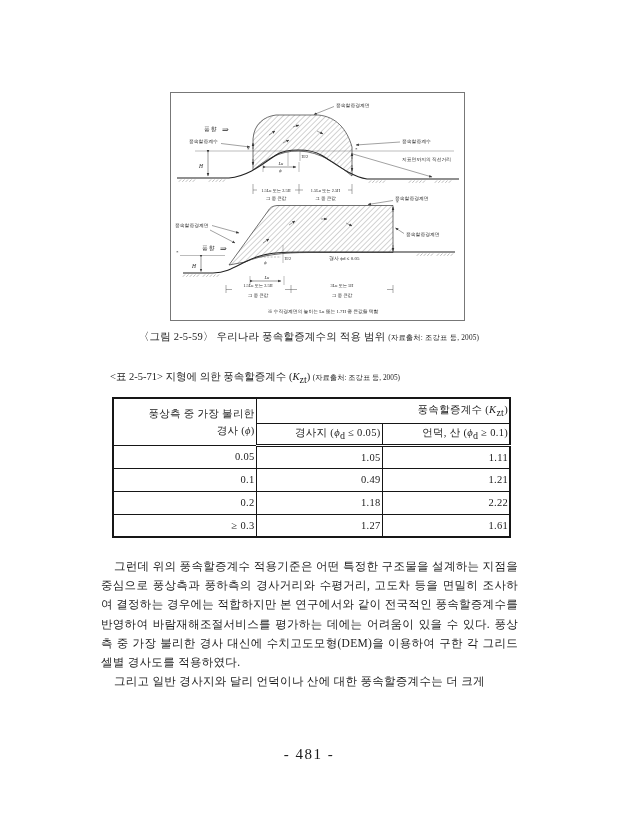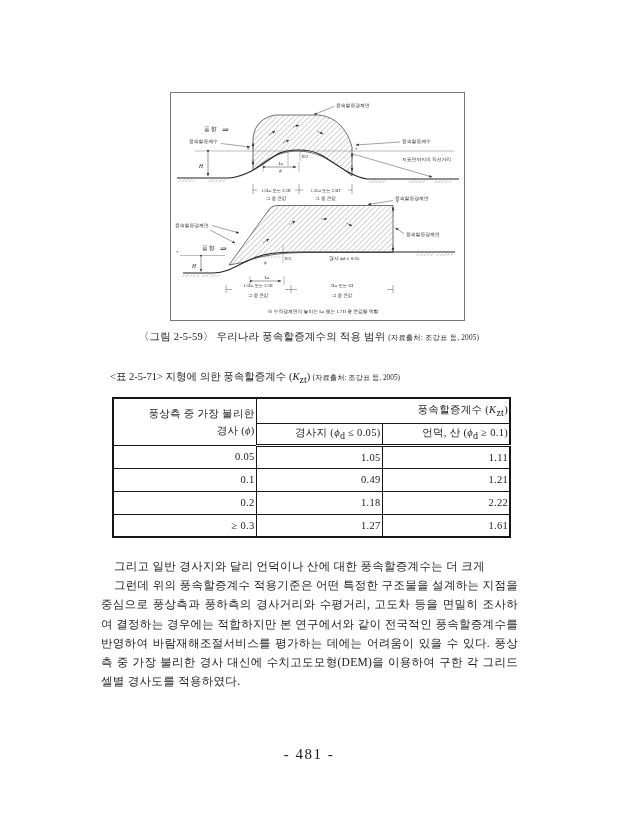--- a/index.html
+++ b/index.html
@@ -250,19 +250,19 @@
       </tr>
       <tr class="drow">
         <td>≥ 0.3</td>
         <td>1.27</td>
         <td>1.61</td>
       </tr>
     </tbody>
   </table>
 
   <div class="body-text">
+    <p>그런데 위의 풍속할증계수 적용기준은 어떤 특정한 구조물을 설계하는 지점을 중심으로 풍상측과 풍하측의 경사거리와 수평거리, 고도차 등을 면밀히 조사하여 결정하는 경우에는 적합하지만 본 연구에서와 같이 전국적인 풍속할증계수를 반영하여 바람재해조절서비스를 평가하는 데에는 어려움이 있을 수 있다. 풍상측 중 가장 불리한 경사 대신에 수치고도모형(DEM)을 이용하여 구한 각 그리드 셀별 경사도를 적용하였다.</p>
     <p>그리고 일반 경사지와 달리 언덕이나 산에 대한 풍속할증계수는 더 크게</p>
-    <p>그런데 위의 풍속할증계수 적용기준은 어떤 특정한 구조물을 설계하는 지점을 중심으로 풍상측과 풍하측의 경사거리와 수평거리, 고도차 등을 면밀히 조사하여 결정하는 경우에는 적합하지만 본 연구에서와 같이 전국적인 풍속할증계수를 반영하여 바람재해조절서비스를 평가하는 데에는 어려움이 있을 수 있다. 풍상측 중 가장 불리한 경사 대신에 수치고도모형(DEM)을 이용하여 구한 각 그리드 셀별 경사도를 적용하였다.</p>
   </div>
 
   <div class="page-num">- 481 -</div>
 
 </div>
 
 </body></html>

